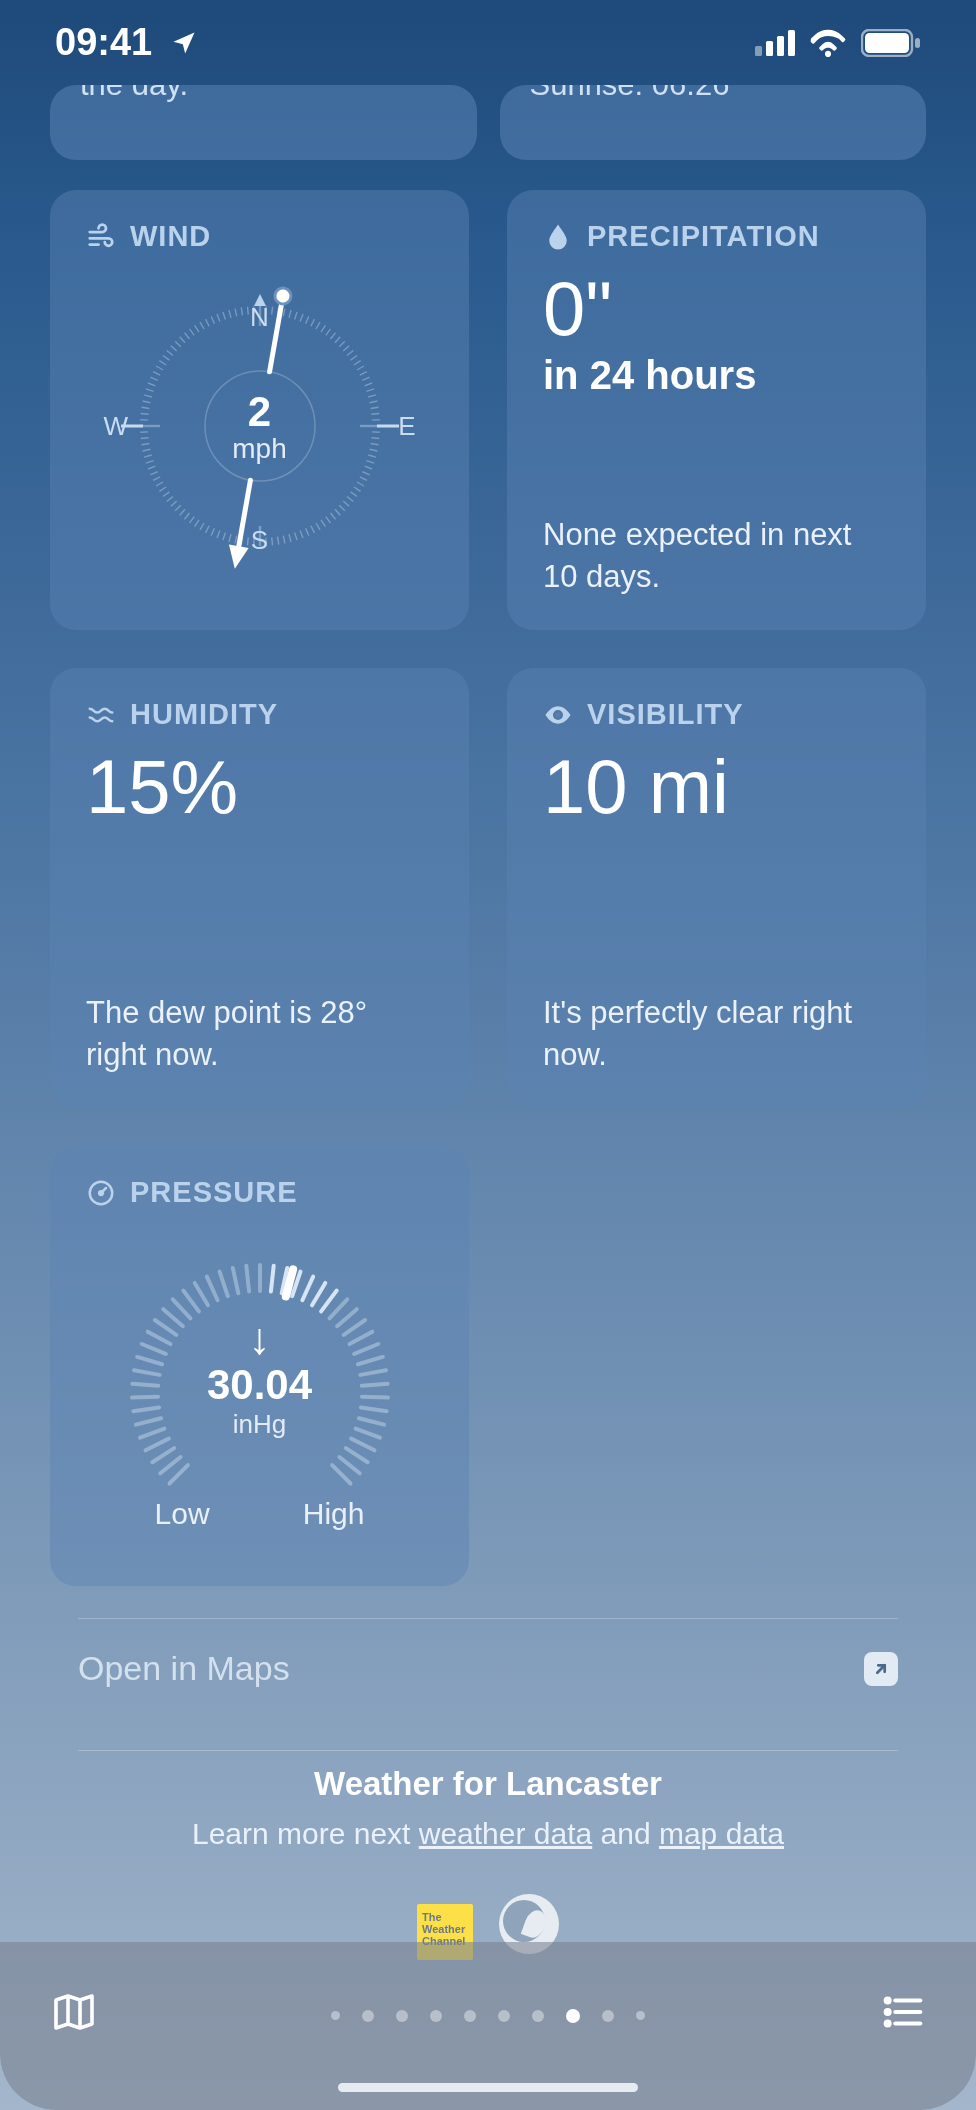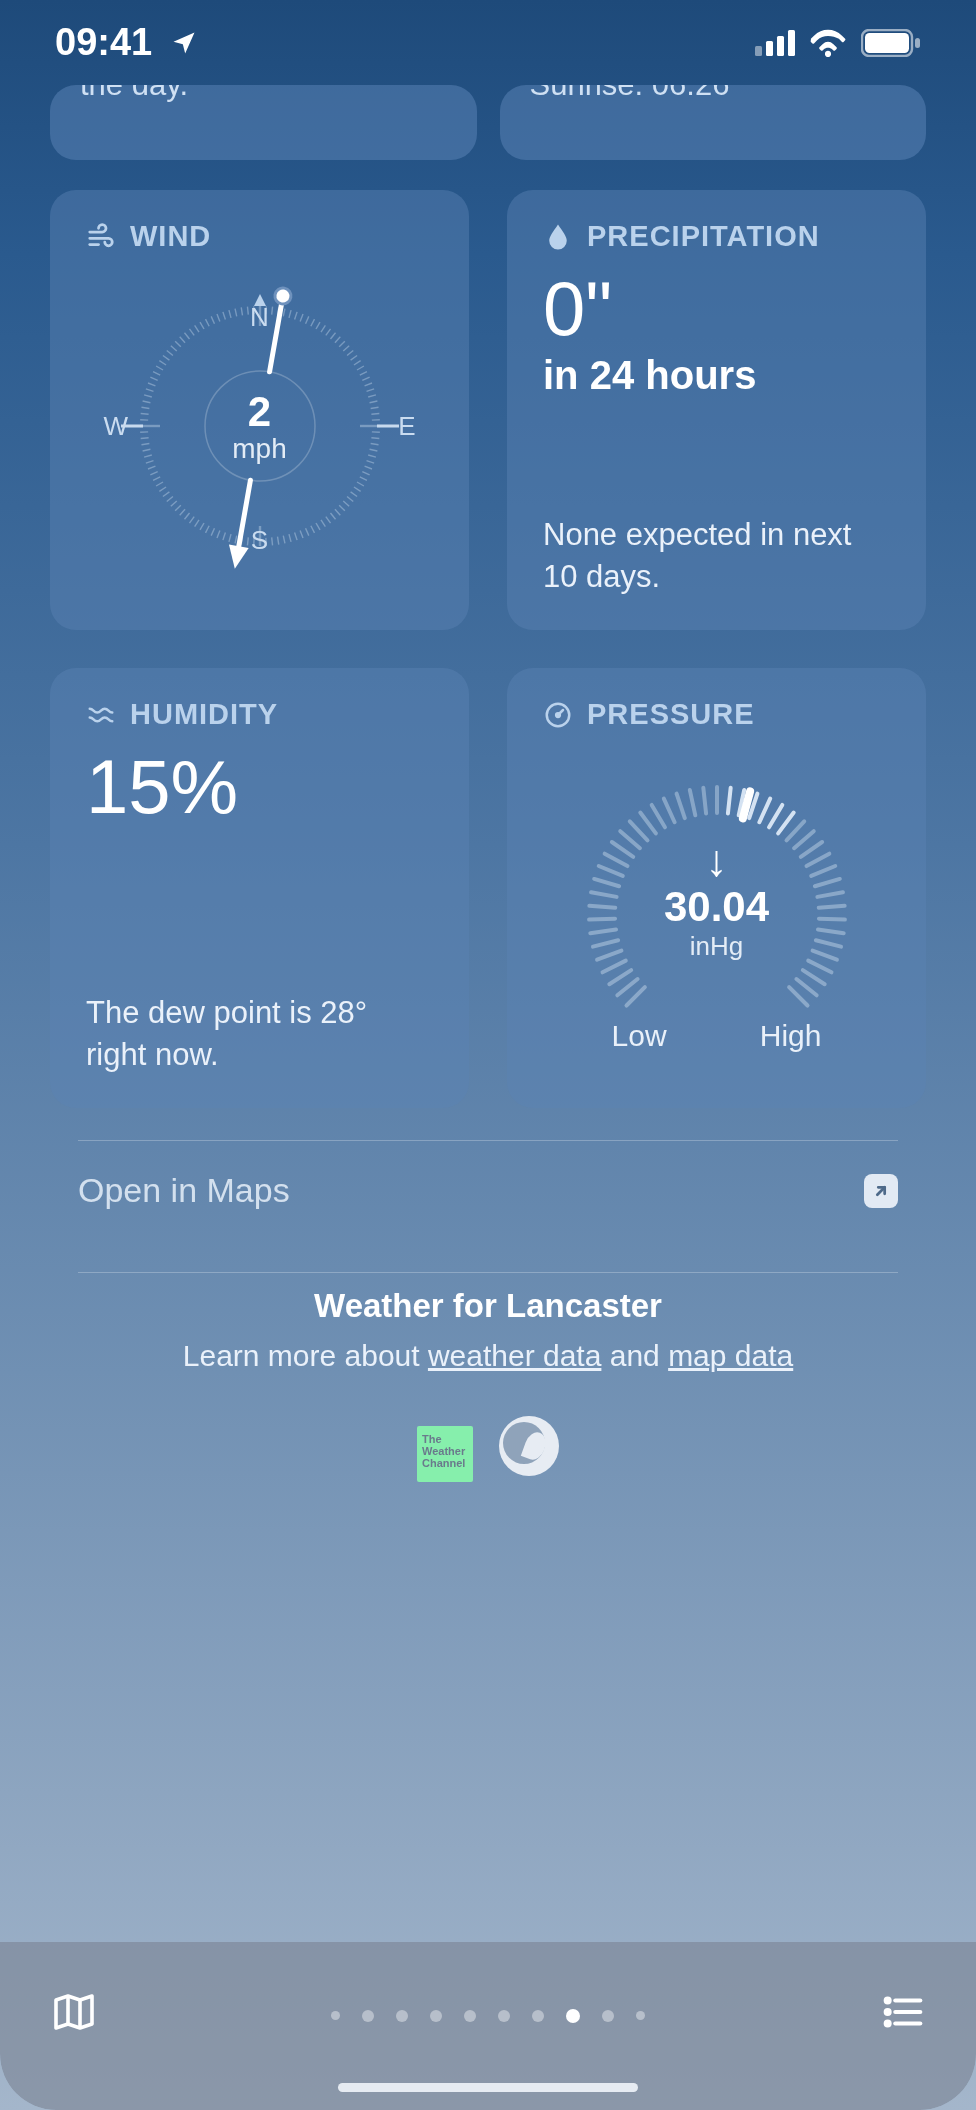--- a/index.html
+++ b/index.html
@@ -75,21 +75,21 @@
   padding: 30px 78px; font-size:34px; color:#d3e0ee; font-weight:500;
 }
 .ext-badge { width:34px; height:34px; border-radius:8px; background:#e2eaf4; display:flex; align-items:center; justify-content:center; }
 .ext-badge svg { width:22px; height:22px; }
 
 
 .footline1 { text-align:center; font-size:33px; font-weight:600; color:#fff; margin-top:14px; }
 .footline2 { text-align:center; font-size:30px; color:#eaf1fa; margin-top:14px; }
 .footline2 .u { text-decoration: underline; }
 .logos { display:flex; justify-content:center; gap:26px; margin-top:36px; align-items:center; }
-.logo-twc { width:56px; height:56px; background:#86efac; color:#6a7a8c; font-size:11px; line-height:1.1; padding:7px 5px; font-weight:600; text-align:left; border-radius:2px;margin-top:17px; }
+.logo-twc { width:56px; height:56px; background:#fde047; color:#6a7a8c; font-size:11px; line-height:1.1; padding:7px 5px; font-weight:600; text-align:left; border-radius:2px;margin-top:17px; }
 .logo-round { width:60px; height:60px; border-radius:50%; background:#e7ecf3; position:relative; overflow:hidden; }
 .logo-round::before { content:''; position:absolute; width:42px; height:42px; border-radius:50%; background:#8fa3ba; top:6px; left:4px; }
 .logo-round::after { content:''; position:absolute; width:20px; height:28px; border-radius:50% 50% 50% 0; background:#e7ecf3; top:16px; left:26px; transform:rotate(20deg); }
 
 
 .bottom-bar {
   position:absolute; left:0; right:0; bottom:0; height:168px;
   background: rgba(120,130,145,.58);
   border-radius: 0 0 56px 56px;
   display:flex; align-items:center; justify-content:space-between;
@@ -315,20 +315,31 @@
       <svg viewBox="0 0 24 24" fill="none" stroke="#bad2ec" stroke-width="2" stroke-linecap="round">
           <path d="M3 7c3 0 3 3 6 3s3-3 6-3 3 3 6 3"></path>
           <path d="M3 14c3 0 3 3 6 3s3-3 6-3 3 3 6 3"></path>
         </svg>
       <span>HUMIDITY</span>
     </div>
     <div class="card-big">15%</div>
     <div class="card-desc">The dew point is 28° right now.</div>
   </div>
 
+  <div class="card">
+    <div class="card-head">
+      <svg viewBox="0 0 24 24" fill="#bad2ec">
+          <path d="M12 5C6 5 2 12 2 12s4 7 10 7 10-7 10-7-4-7-10-7zm0 11a4 4 0 1 1 0-8 4 4 0 0 1 0 8z"></path>
+          <circle cx="12" cy="12" r="2" fill="#5a7ea8"></circle>
+        </svg>
+      <span>VISIBILITY</span>
+    </div>
+    <div class="card-big">10 mi</div>
+    <div class="card-desc">It's perfectly clear right now.</div>
+  </div>
 
   <div class="card" style="padding-bottom:22px">
     <div class="card-head">
       <svg viewBox="0 0 24 24" fill="none" stroke="#bad2ec" stroke-width="2" stroke-linecap="round">
           <circle cx="12" cy="12" r="9"></circle>
           <path d="M12 12 L16 8"></path>
           <circle cx="12" cy="12" r="1.5" fill="#bad2ec"></circle>
         </svg>
       <span>PRESSURE</span>
     </div>
@@ -408,21 +419,21 @@
     <svg viewBox="0 0 24 24" fill="none" stroke="#4e6a8a" stroke-width="3" stroke-linecap="round" stroke-linejoin="round">
         <path d="M8 16 L16 8"></path>
         <path d="M9 8 H16 V15"></path>
       </svg>
   </span>
 </div>
 <div class="divider"></div>
 
 <div class="footline1">Weather for Lancaster</div>
 <div class="footline2">
-  <span>Learn more about </span><span class="u">weather data</span><span> and </span><span class="u">map data</span>
+  <span>Learn more next </span><span class="u">weather data</span><span> and </span><span class="u">map data</span>
 </div>
 <div class="logos">
   <div class="logo-twc"><span>The Weather Channel</span></div>
   <div class="logo-round"></div>
 </div>
 
 <div class="bottom-bar">
   <svg width="48" height="48" viewBox="0 0 24 24" fill="none" stroke="#fff" stroke-width="1.8" stroke-linejoin="round">
       <path d="M3 6 L9 4 L15 6 L21 4 V18 L15 20 L9 18 L3 20 Z"></path>
       <path d="M9 4 V18"></path>

